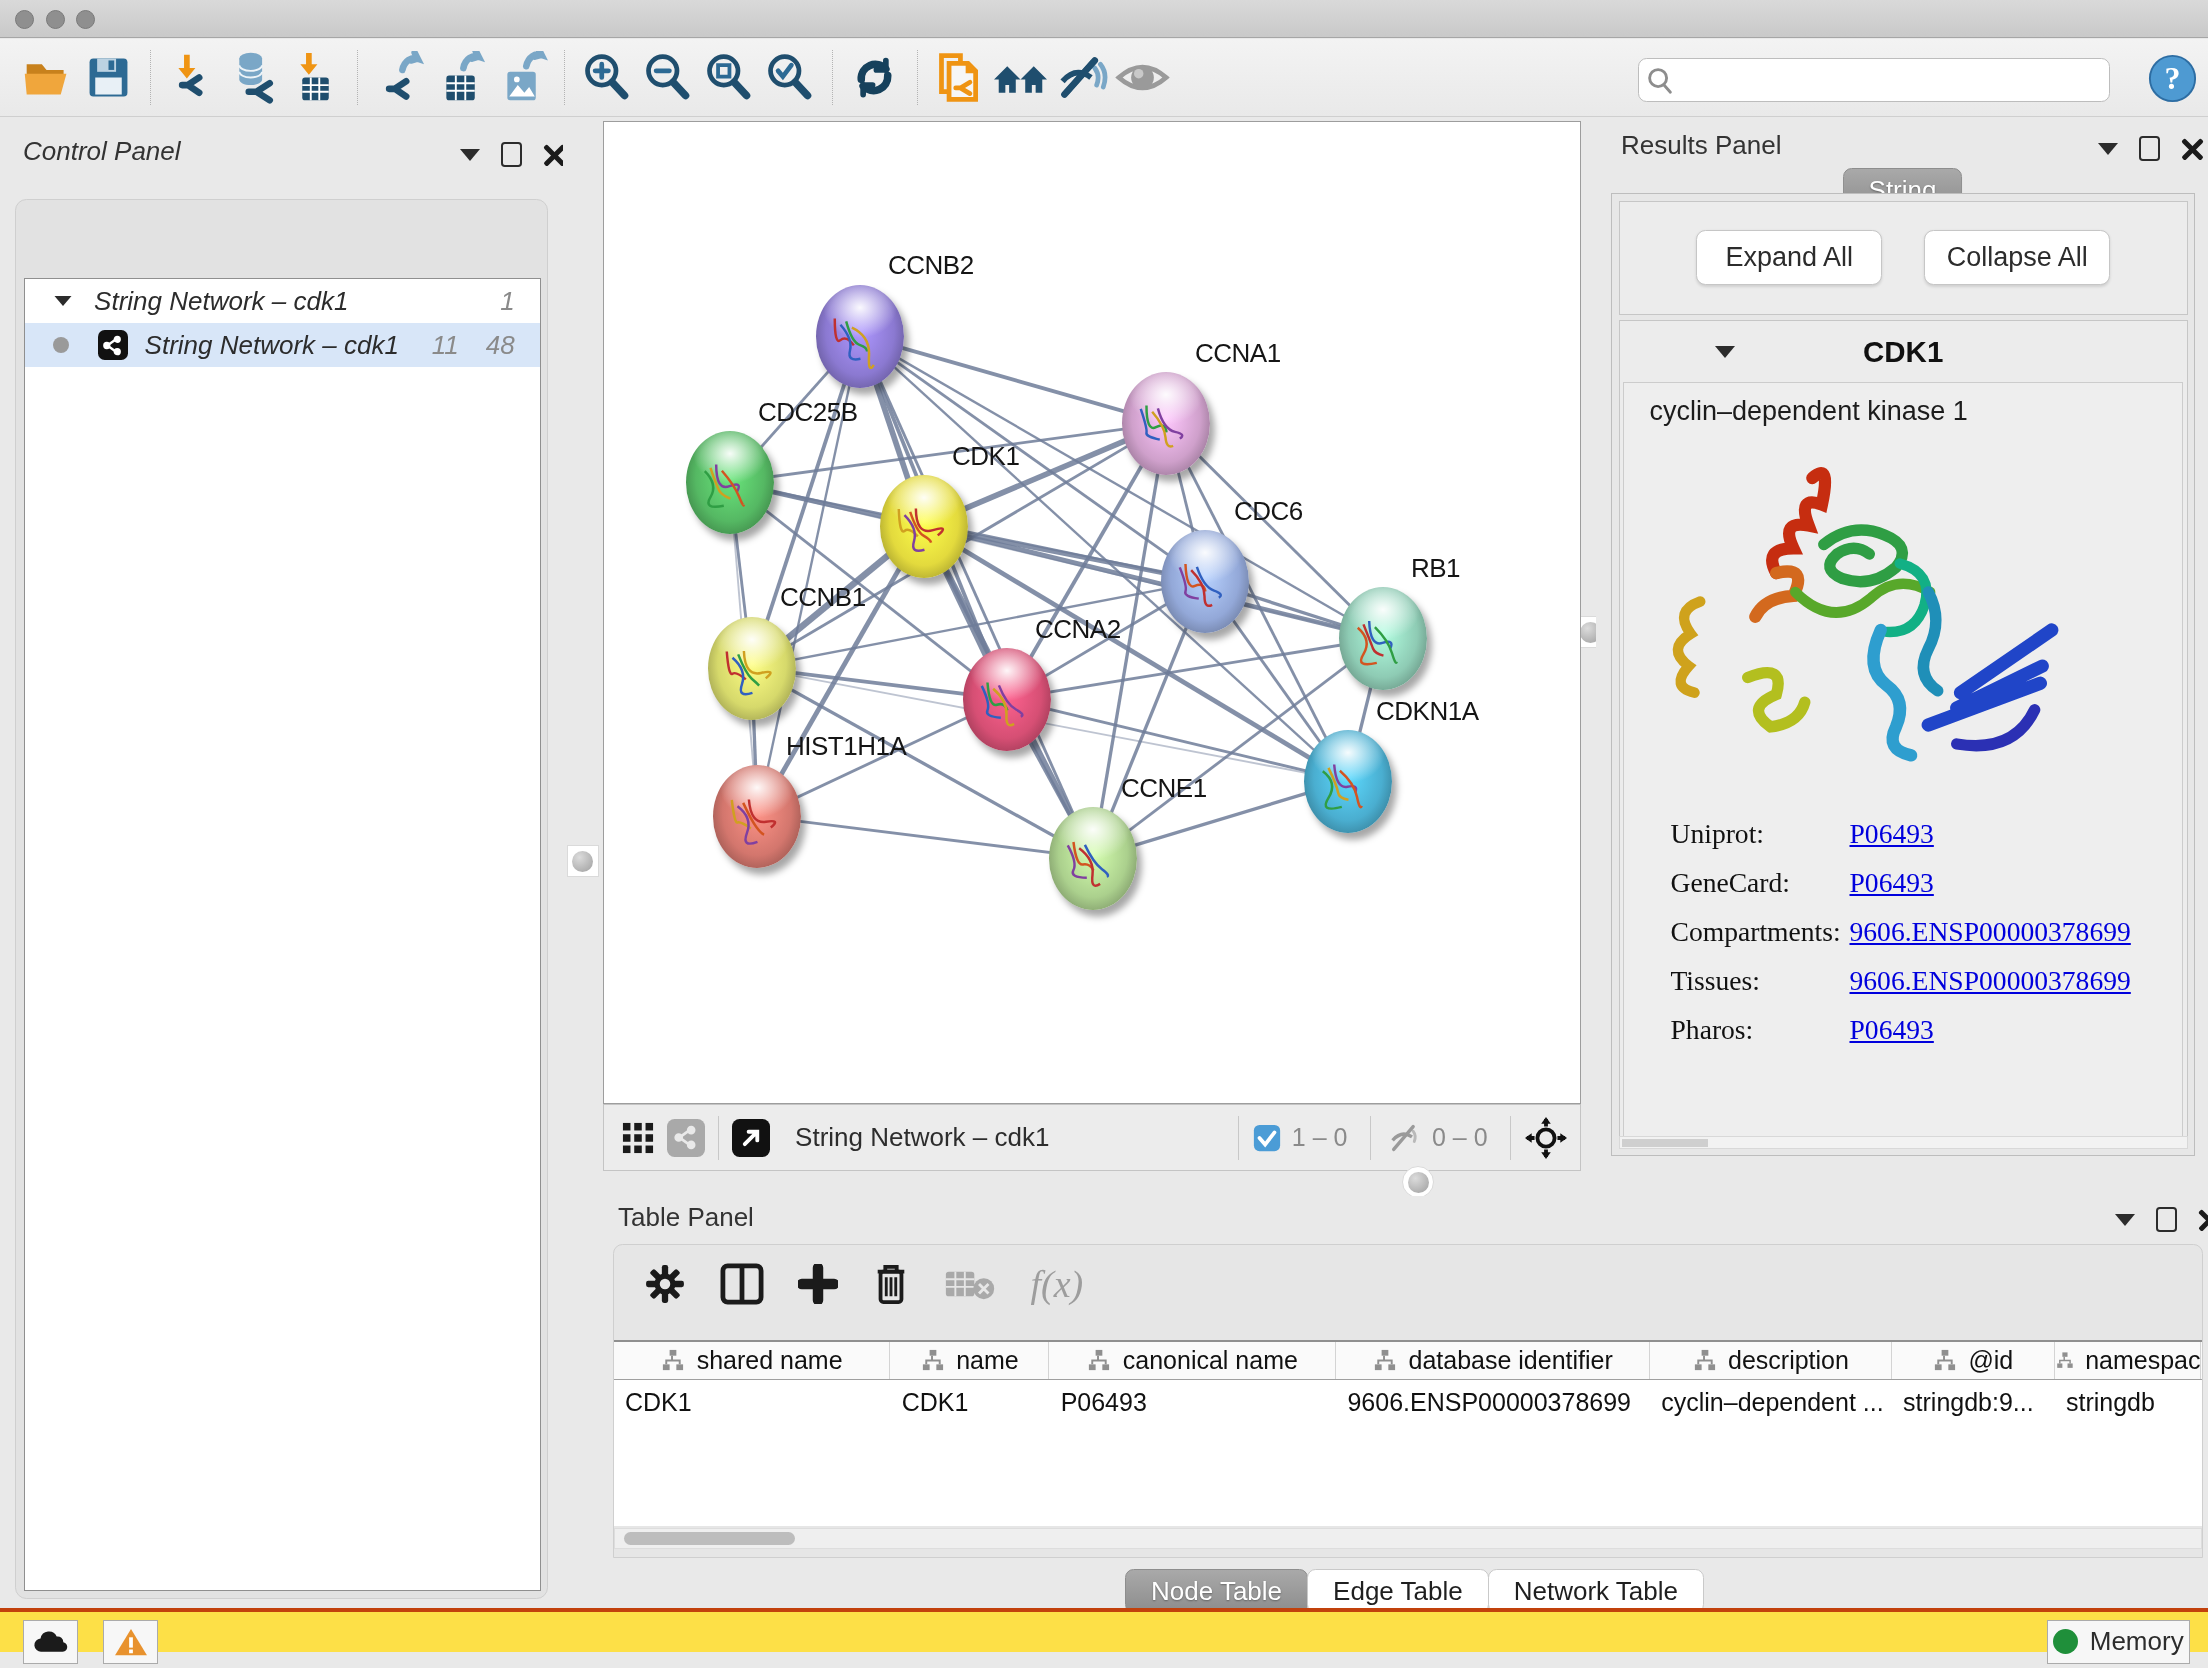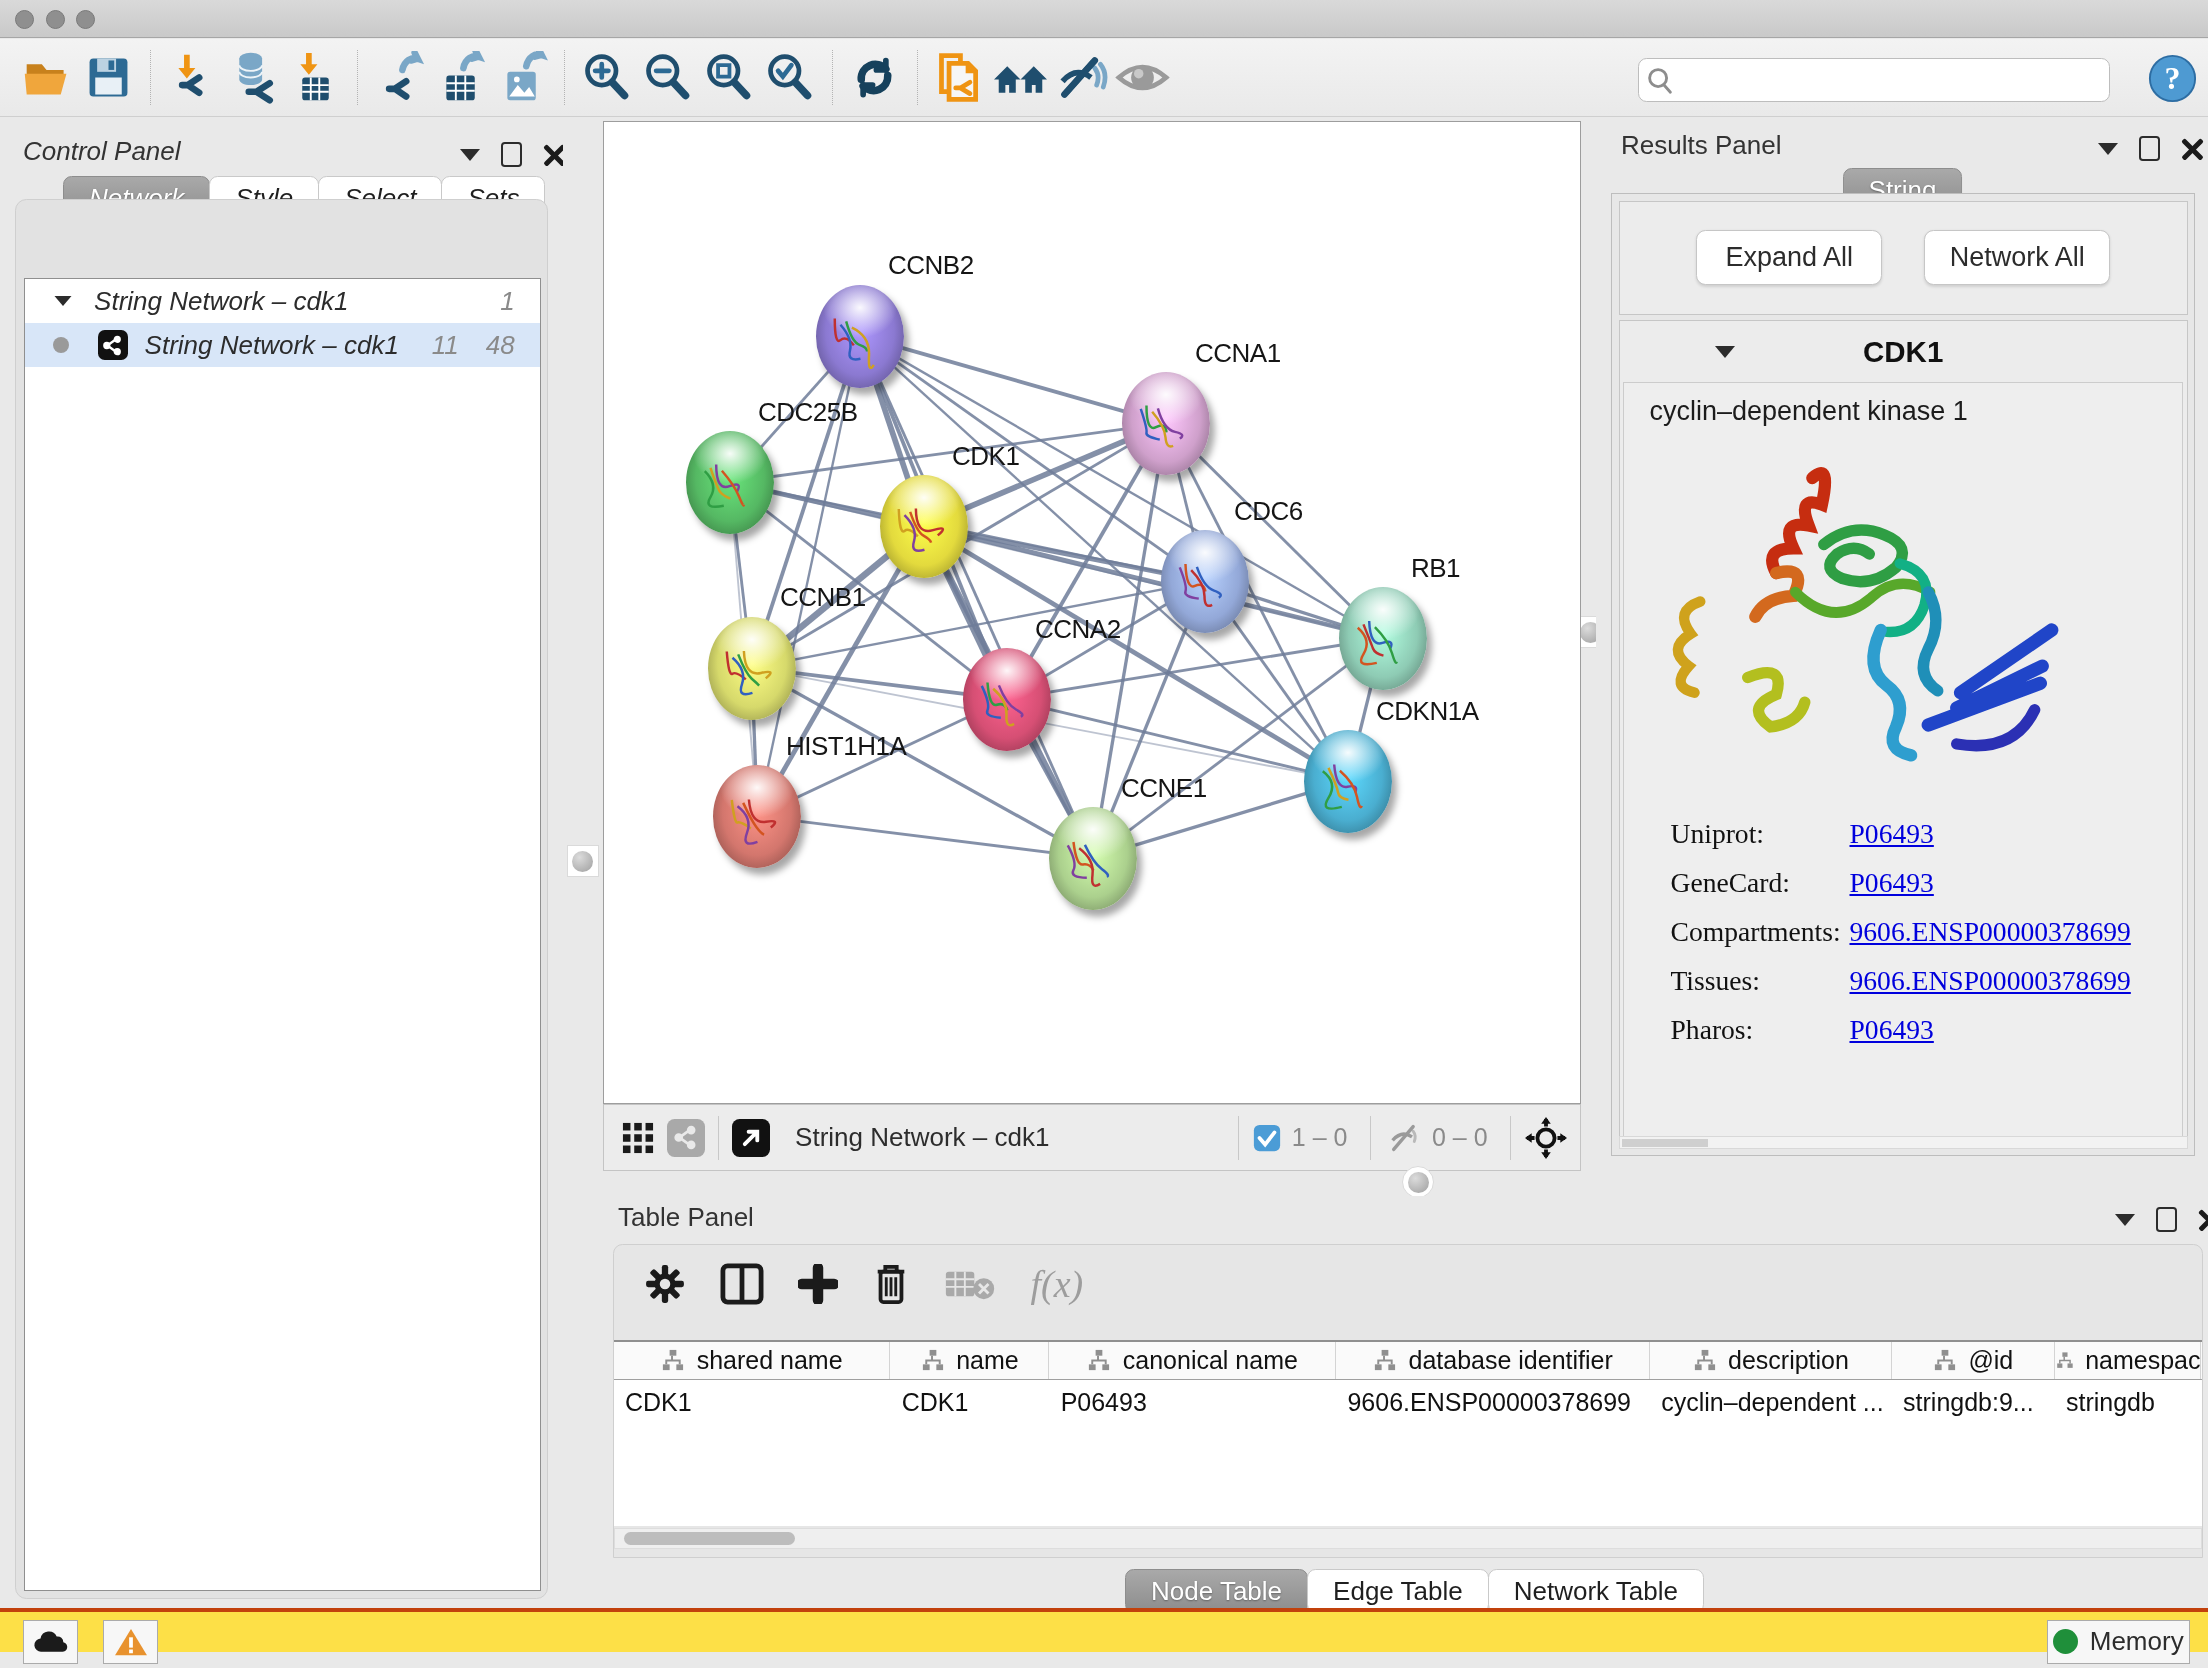--- a/index.html
+++ b/index.html
@@ -299,26 +299,20 @@
     </div>
   </div>
 
   <div class="control-panel">
     <div class="cp-header panel-title">Control Panel</div>
     <div class="panel-ctrls" style="left:460px; top:19px;">
       <span class="caret-down"></span>
       <span class="float-box"></span>
       <span class="x-icon"></span>
     </div>
-    <div class="cp-tabs">
-        <div class="tab active">Network</div>
-        <div class="tab">Style</div>
-        <div class="tab">Select</div>
-        <div class="tab">Sets</div>
-      </div>
     <div class="cp-box">
       <div class="cp-list">
         <div class="tree-row">
           <span class="caret-down" style="margin:0 21px 0 28.5px; transform:scale(.85);"></span>
           <span>String Network – cdk1</span>
           <span class="tree-count" style="margin-left:auto; margin-right:25px;">1</span>
         </div>
         <div class="tree-row selected">
           <span style="width:16px;height:16px;border-radius:50%;background:#9a9a9a;margin:0 28.5px 0 28.5px;"></span>
           <span class="share-badge">
@@ -573,21 +567,21 @@
     <div class="rp-header panel-title">Results Panel</div>
     <div class="panel-ctrls" style="left:502px; top:19px;">
       <span class="caret-down"></span>
       <span class="float-box"></span>
       <span class="x-icon"></span>
     </div>
     <div class="tab active rp-tab">String</div>
     <div class="rp-box">
       <div class="rp-actions">
         <div class="rp-btn">Expand All</div>
-        <div class="rp-btn">Network All</div>
+        <div class="rp-btn">Collapse All</div>
       </div>
       <div class="rp-entry">
         <div class="rp-generow">
           <span class="caret-down" style="margin-left:95px;"></span>
           <span class="rp-gene">CDK1</span>
         </div>
         <div class="rp-body">
           <div class="rp-desc">cyclin–dependent kinase 1</div>
           <svg width="447" height="380" viewBox="0 0 470 400" style="position:absolute; left:19px; top:57px;">
             <g fill="none" stroke-linecap="round">

